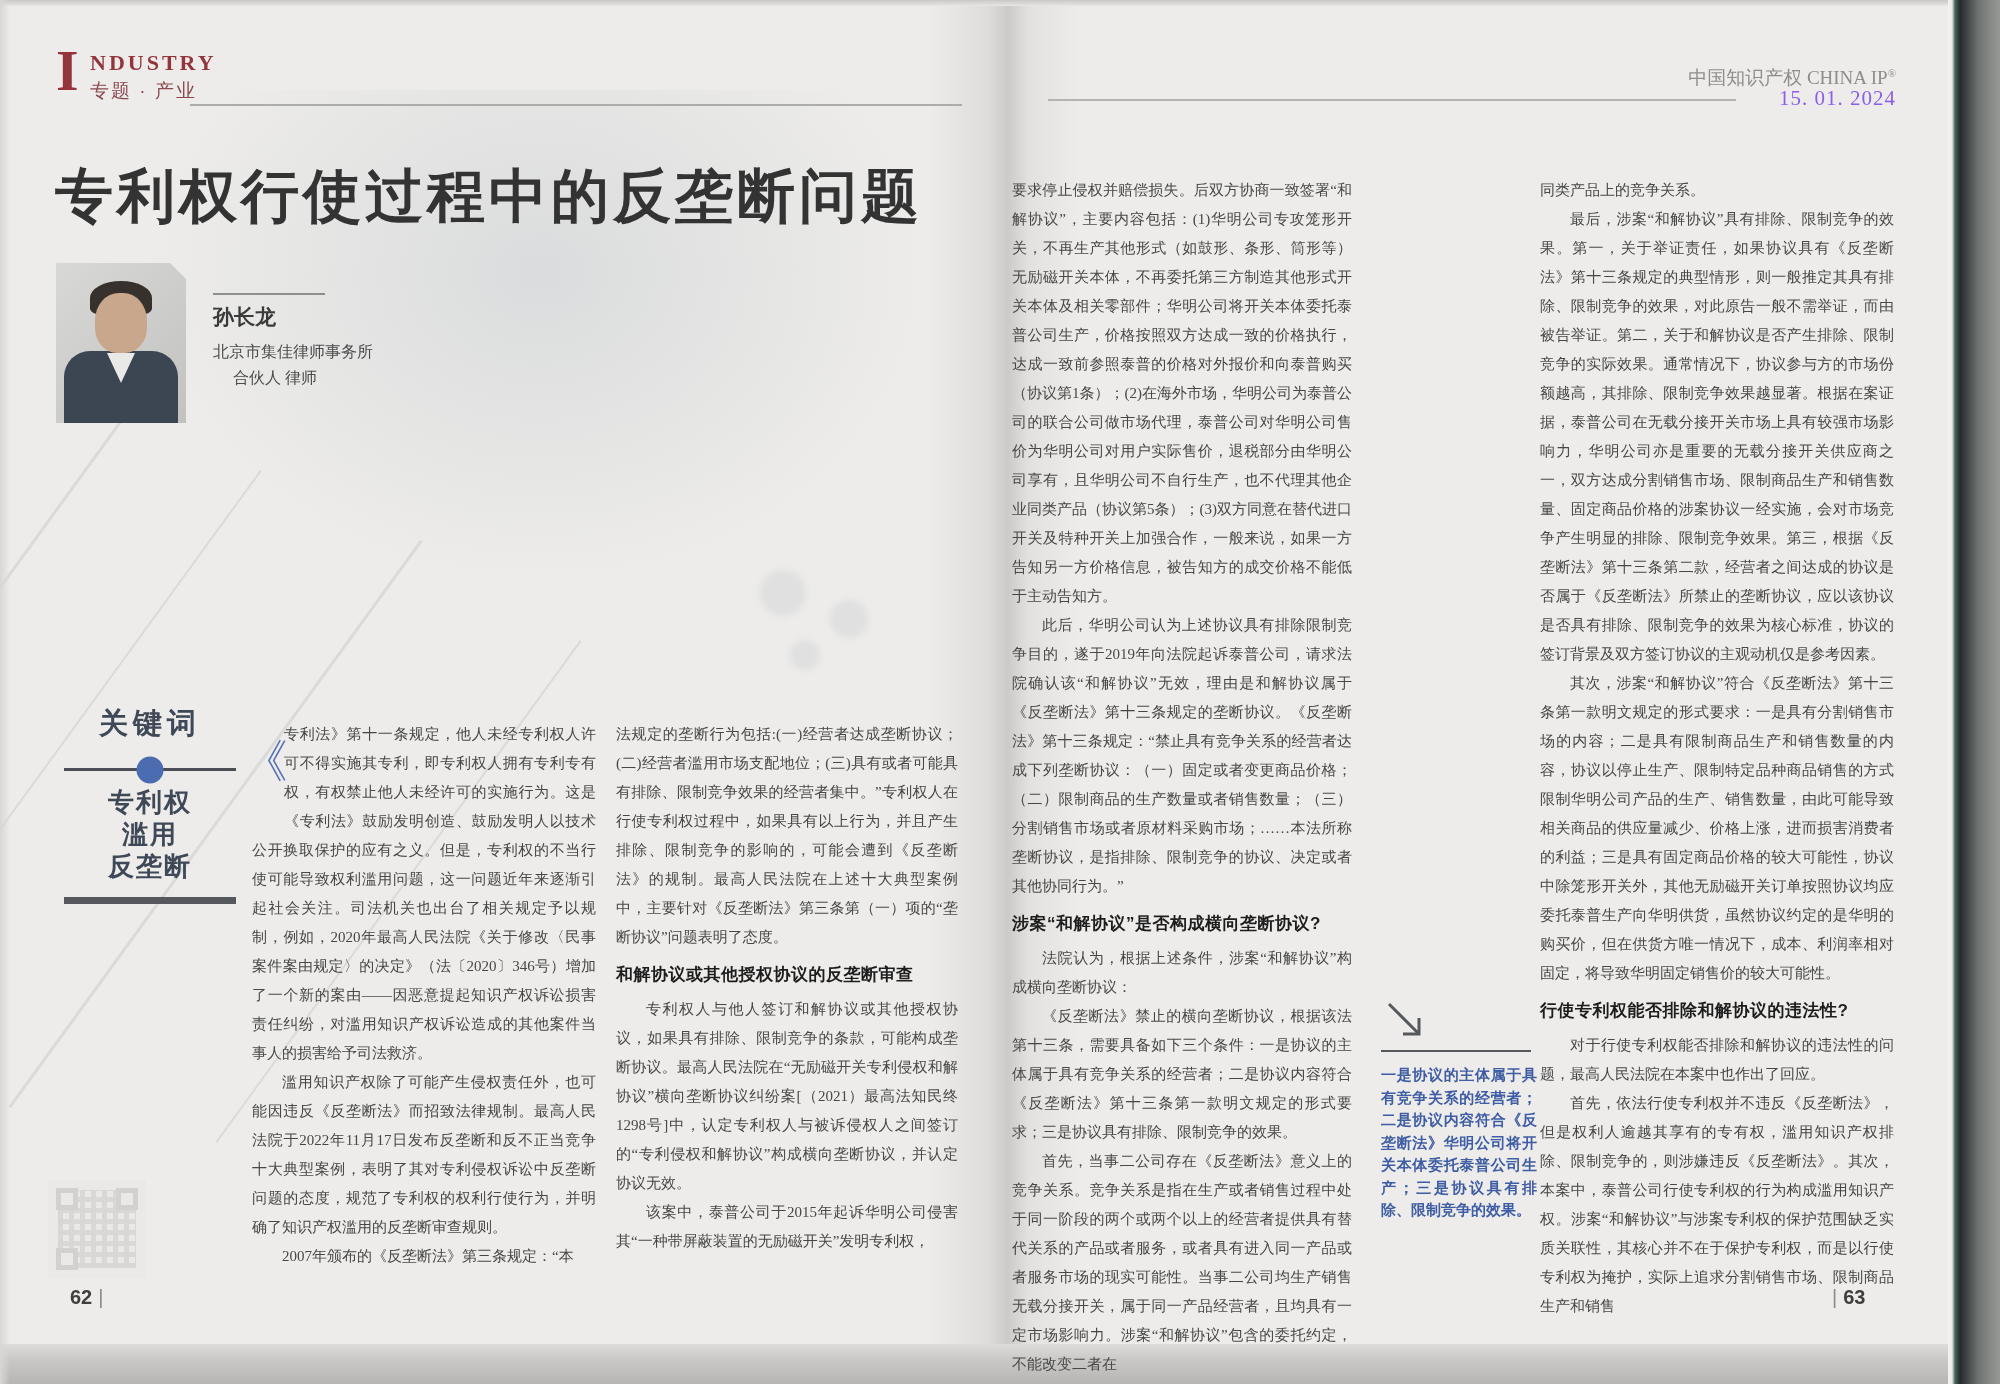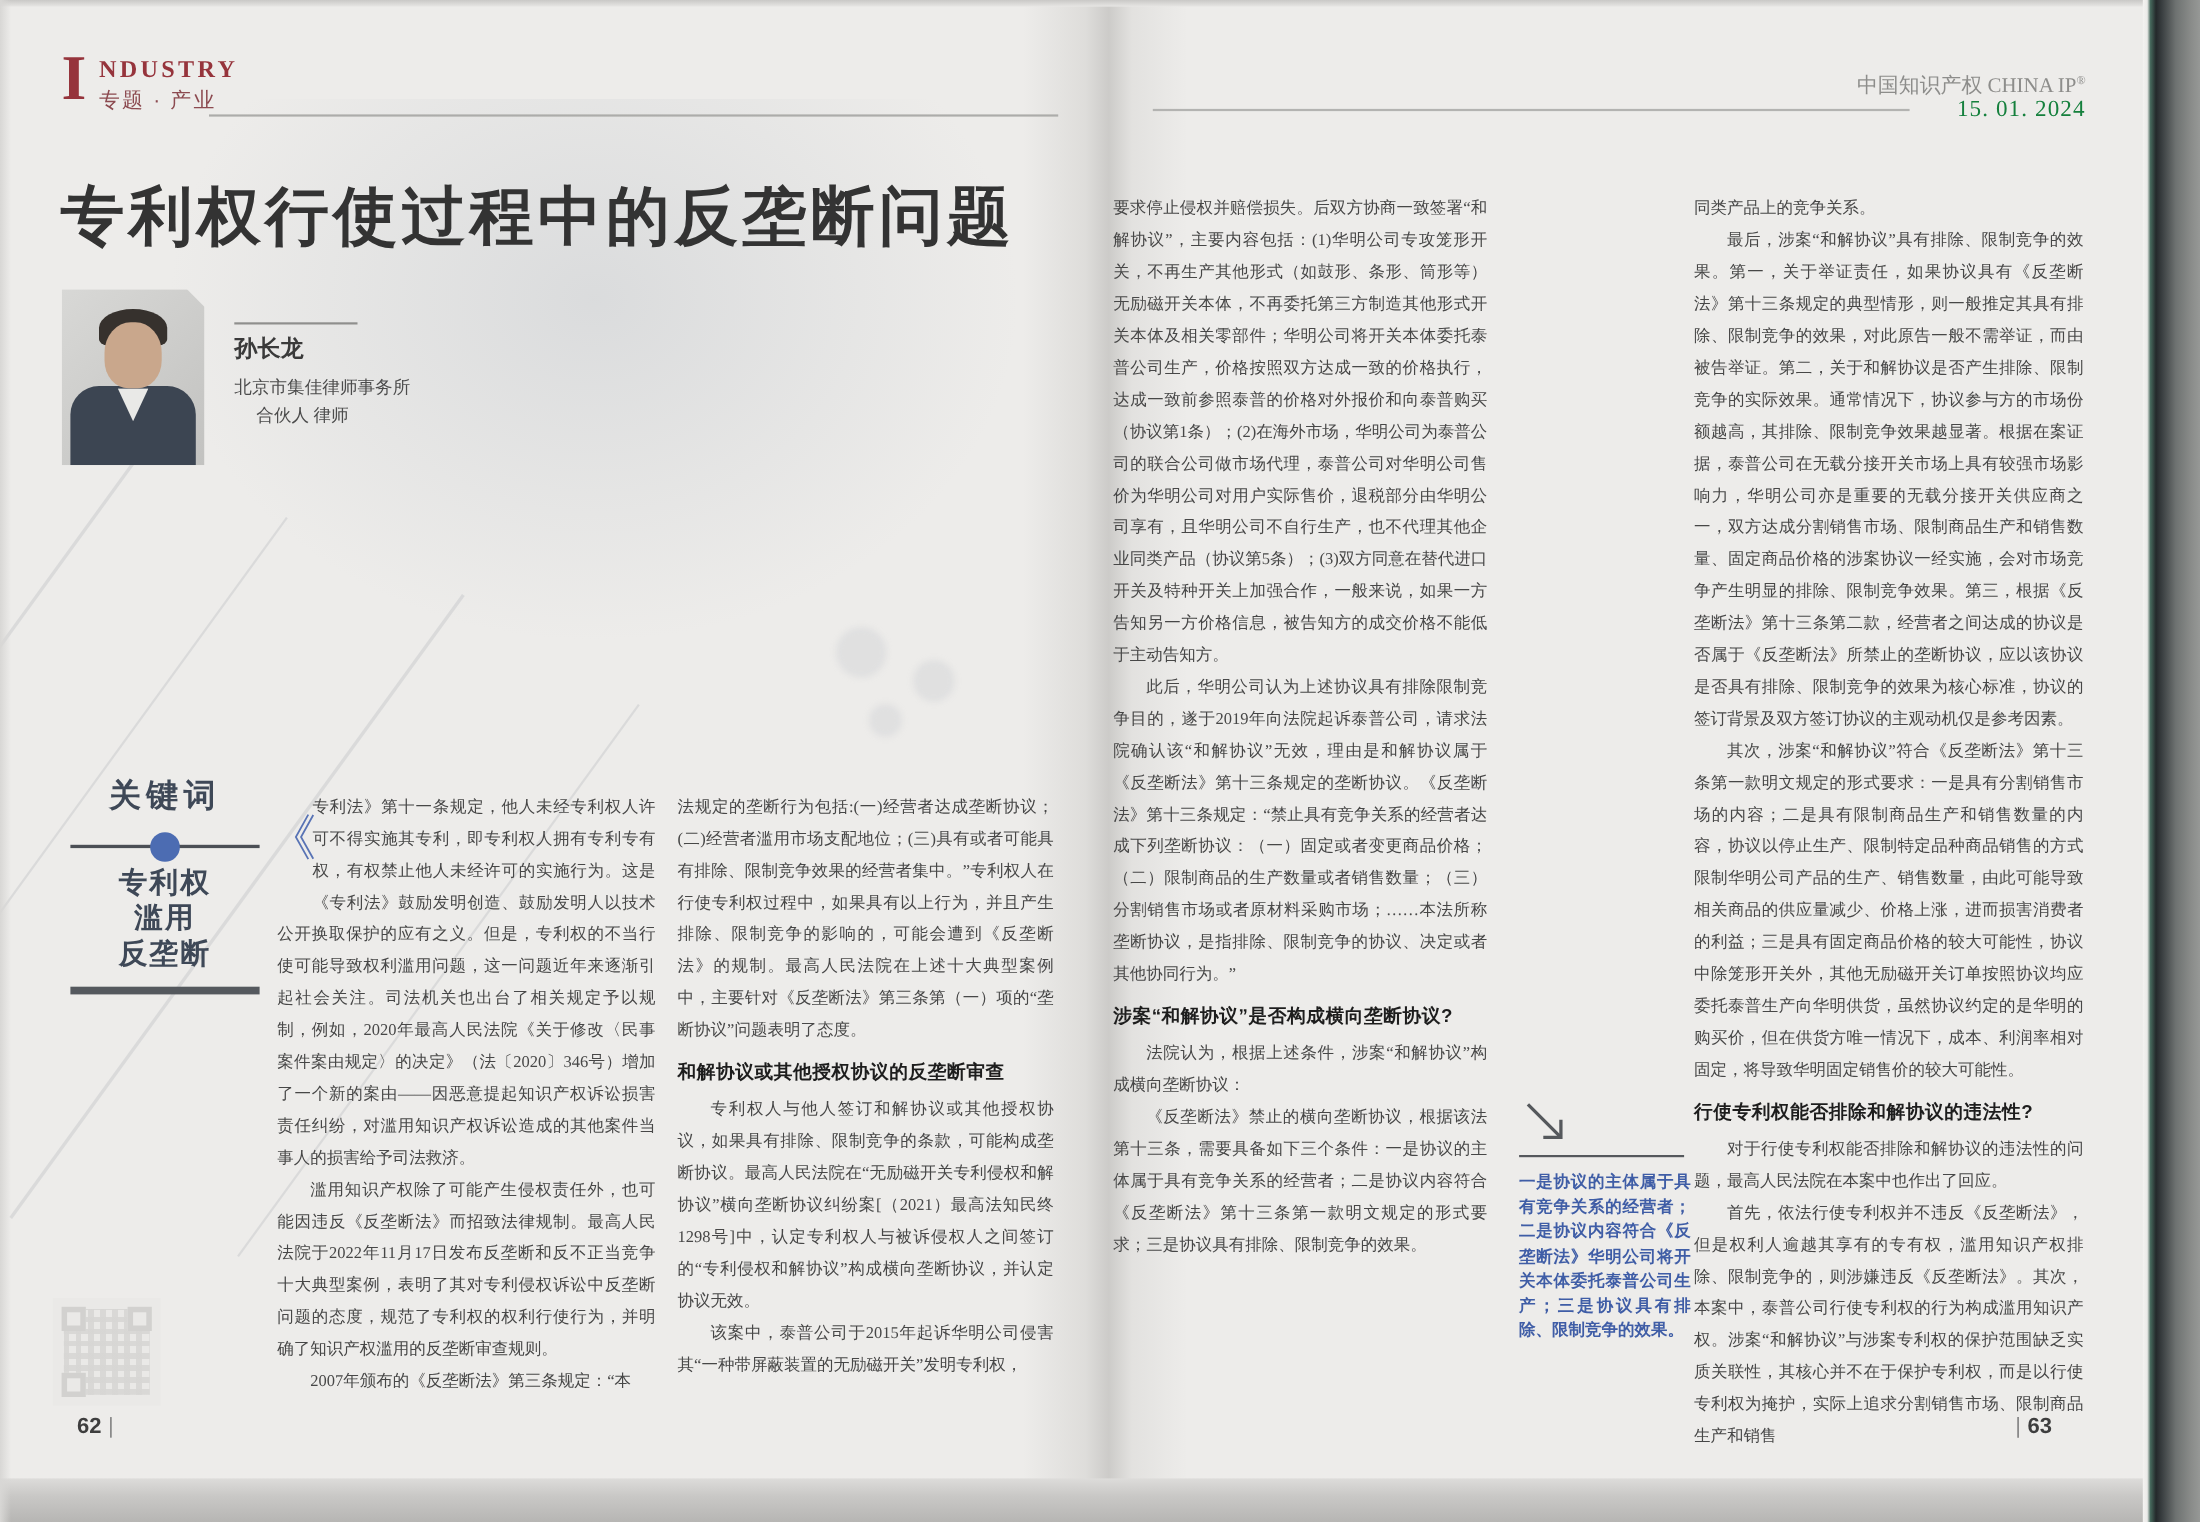--- a/index.html
+++ b/index.html
@@ -32,21 +32,21 @@
 
   
   .eyebrow{left:56px;top:46px;width:320px;height:64px;color:#96343c;}
   .eyebrow .initial{position:absolute;left:0;top:-4px;font-size:58px;line-height:58px;font-weight:700;font-family:"Liberation Serif","DejaVu Serif",serif;}
   .eyebrow .rest{position:absolute;left:34px;top:4px;font-size:22px;letter-spacing:3px;font-weight:600;}
   .eyebrow .sub{position:absolute;left:34px;top:32px;font-size:19px;letter-spacing:2px;color:#8c4a50;font-family:"Liberation Sans","DejaVu Sans",sans-serif;}
   .rule-left{left:190px;top:104px;width:772px;height:2px;background:#acacaa;}
   .rule-right{left:1048px;top:99px;width:688px;height:2px;background:#b3b3b1;}
   .brand{left:1560px;top:62px;width:336px;text-align:right;color:#8d8d8b;font-size:19px;line-height:22px;}
   .brand sup{font-size:11px;}
-  .issue-date{left:1560px;top:86px;width:336px;text-align:right;color:#15803d;font-size:21px;letter-spacing:1px;}
+  .issue-date{left:1560px;top:86px;width:336px;text-align:right;color:#8b5cf6;font-size:21px;letter-spacing:1px;}
 
   
   .article-title{left:55px;top:158px;width:920px;font-family:"Liberation Sans","DejaVu Sans",sans-serif;
     font-size:58px;font-weight:700;color:#333333;letter-spacing:4px;white-space:nowrap;}
   .photo{left:56px;top:263px;width:130px;height:160px;
     background:linear-gradient(135deg,#d8d8d6,#c2c2c0);
     clip-path:polygon(0 0,calc(100% - 16px) 0,100% 16px,100% 100%,0 100%);}
   .photo .hair{position:absolute;left:34px;top:18px;width:62px;height:34px;background:#36312d;border-radius:50% 50% 20% 20%;}
   .photo .head{position:absolute;left:39px;top:30px;width:52px;height:60px;background:#c9a78c;border-radius:46% 46% 42% 42%;}
   .photo .torso{position:absolute;left:8px;top:88px;width:114px;height:72px;background:#3c4552;border-radius:26px 26px 0 0;}
@@ -163,20 +163,21 @@
   <p>专利权人与他人签订和解协议或其他授权协议，如果具有排除、限制竞争的条款，可能构成垄断协议。最高人民法院在“无励磁开关专利侵权和解协议”横向垄断协议纠纷案[（2021）最高法知民终1298号]中，认定专利权人与被诉侵权人之间签订的“专利侵权和解协议”构成横向垄断协议，并认定协议无效。</p>
   <p>该案中，泰普公司于2015年起诉华明公司侵害其“一种带屏蔽装置的无励磁开关”发明专利权，</p>
 </div>
 
 <div class="abs body-col col3">
   <p class="cont">要求停止侵权并赔偿损失。后双方协商一致签署“和解协议”，主要内容包括：(1)华明公司专攻笼形开关，不再生产其他形式（如鼓形、条形、筒形等）无励磁开关本体，不再委托第三方制造其他形式开关本体及相关零部件；华明公司将开关本体委托泰普公司生产，价格按照双方达成一致的价格执行，达成一致前参照泰普的价格对外报价和向泰普购买（协议第1条）；(2)在海外市场，华明公司为泰普公司的联合公司做市场代理，泰普公司对华明公司售价为华明公司对用户实际售价，退税部分由华明公司享有，且华明公司不自行生产，也不代理其他企业同类产品（协议第5条）；(3)双方同意在替代进口开关及特种开关上加强合作，一般来说，如果一方告知另一方价格信息，被告知方的成交价格不能低于主动告知方。</p>
   <p>此后，华明公司认为上述协议具有排除限制竞争目的，遂于2019年向法院起诉泰普公司，请求法院确认该“和解协议”无效，理由是和解协议属于《反垄断法》第十三条规定的垄断协议。《反垄断法》第十三条规定：“禁止具有竞争关系的经营者达成下列垄断协议：（一）固定或者变更商品价格；（二）限制商品的生产数量或者销售数量；（三）分割销售市场或者原材料采购市场；……本法所称垄断协议，是指排除、限制竞争的协议、决定或者其他协同行为。”</p>
   <div class="sec-h">涉案“和解协议”是否构成横向垄断协议?</div>
   <p>法院认为，根据上述条件，涉案“和解协议”构成横向垄断协议：</p>
   <p>《反垄断法》禁止的横向垄断协议，根据该法第十三条，需要具备如下三个条件：一是协议的主体属于具有竞争关系的经营者；二是协议内容符合《反垄断法》第十三条第一款明文规定的形式要求；三是协议具有排除、限制竞争的效果。</p>
+  <p>首先，当事二公司存在《反垄断法》意义上的竞争关系。竞争关系是指在生产或者销售过程中处于同一阶段的两个或两个以上的经营者提供具有替代关系的产品或者服务，或者具有进入同一产品或者服务市场的现实可能性。当事二公司均生产销售无载分接开关，属于同一产品经营者，且均具有一定市场影响力。涉案“和解协议”包含的委托约定，不能改变二者在</p>
 </div>
 
 <div class="abs pq">
   <svg class="icon" width="46" height="46" viewBox="0 0 46 46">
     <line x1="6" y1="4" x2="36" y2="34" stroke="#55585c" stroke-width="3"></line>
     <polyline points="36,18 36,34 20,34" fill="none" stroke="#55585c" stroke-width="3"></polyline>
   </svg>
   <div class="rule"></div>
   <div class="text">一是协议的主体属于具有竞争关系的经营者；二是协议内容符合《反垄断法》华明公司将开关本体委托泰普公司生产；三是协议具有排除、限制竞争的效果。</div>
 </div>

